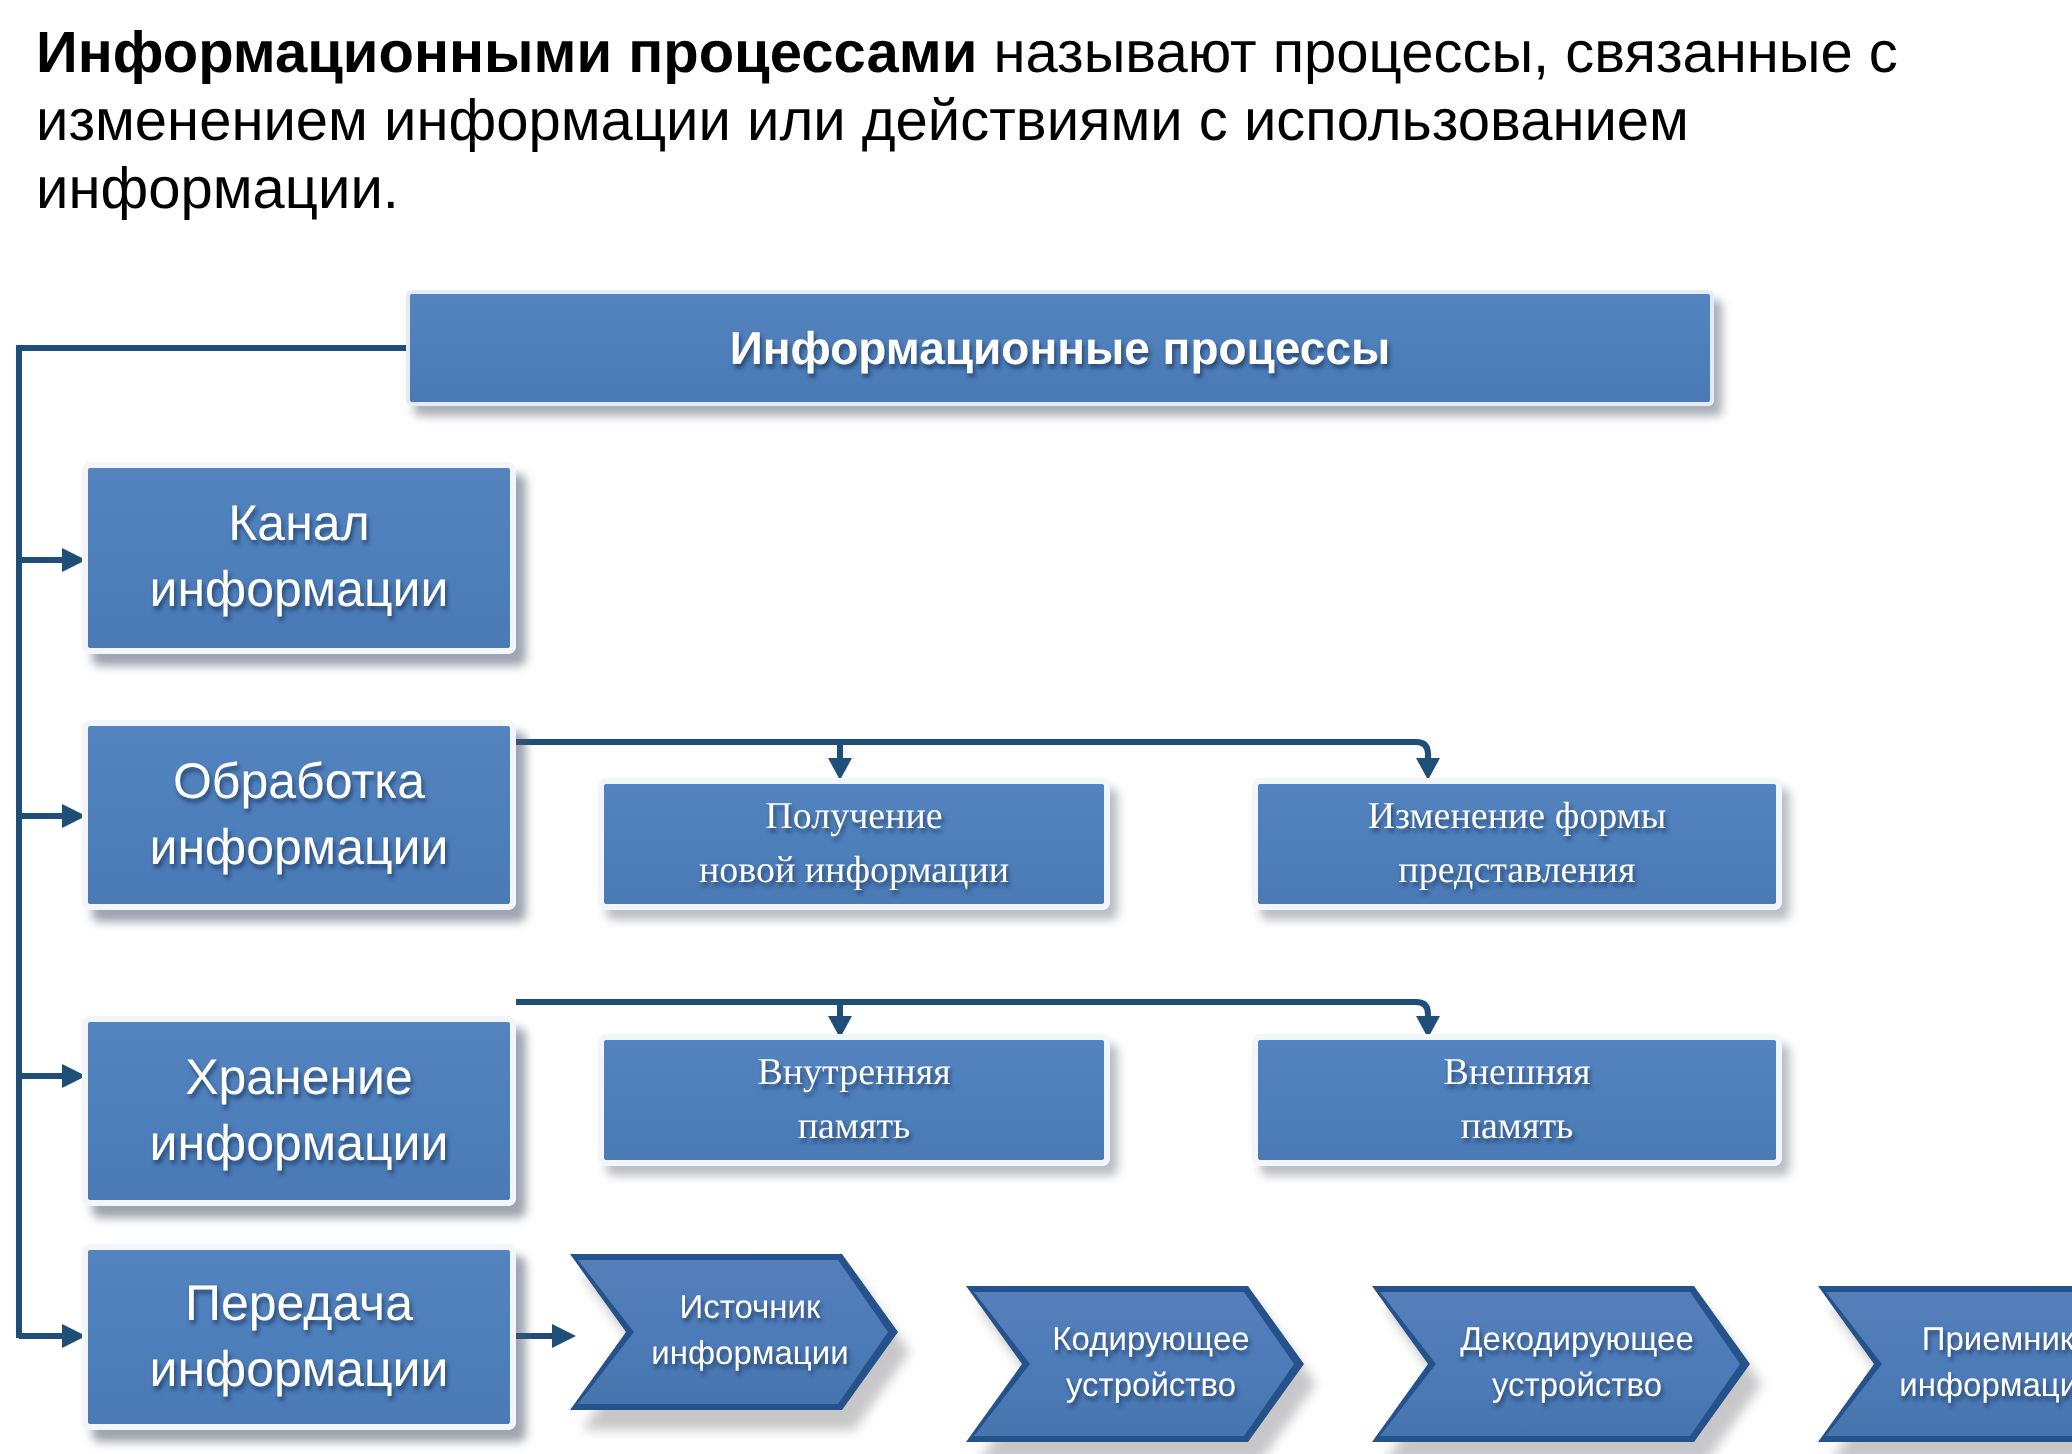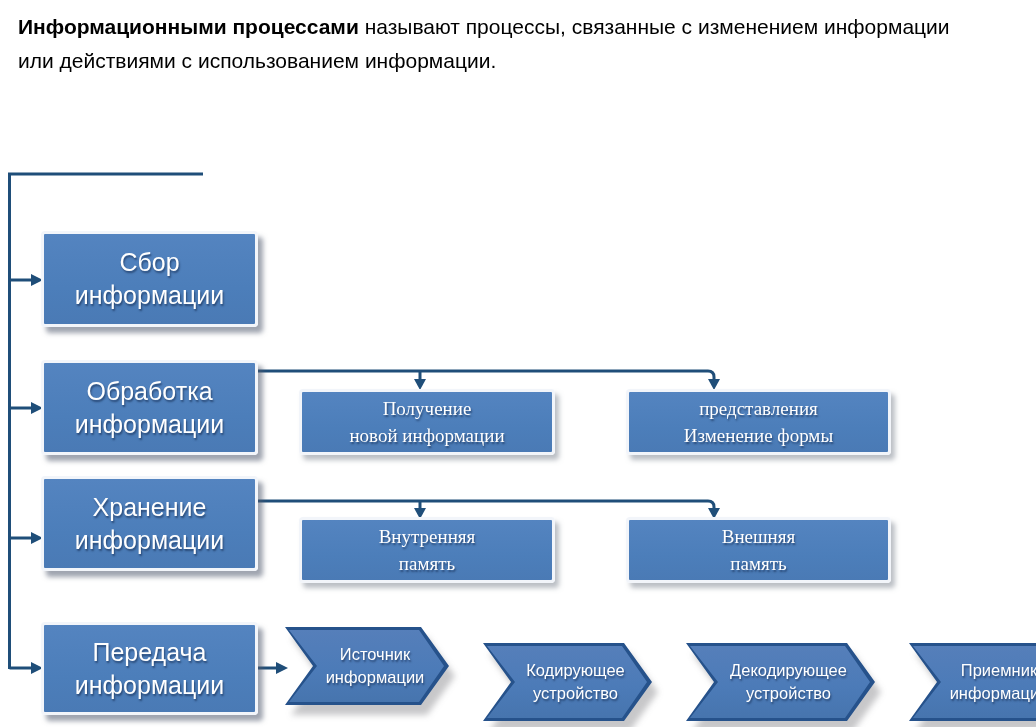--- a/index.html
+++ b/index.html
@@ -3,21 +3,21 @@
 <meta charset="utf-8">
 <style>
   html,body{margin:0;padding:0;}
   body{
     width:1036px;height:727px;position:relative;overflow:hidden;
     background:#ffffff;
     font-family:"Liberation Sans","DejaVu Sans",sans-serif;
   }
   .intro{
     position:absolute;left:18px;top:10px;width:938px;
-    font-size:21px;line-height:34px;color:#000;
+    font-size:29px;line-height:34px;color:#000;
   }
   .intro b{font-weight:700;}
   .diagram{position:absolute;left:0;top:0;width:1036px;height:727px;}
   svg.connectors{position:absolute;left:0;top:0;pointer-events:none;}
 
   .box{
     position:absolute;box-sizing:border-box;
     background:linear-gradient(180deg,#5484c0 0%,#4c7eba 60%,#4a7ab5 100%);
     border:3px solid #f2f5fa;border-radius:4px;
     display:flex;flex-direction:column;align-items:center;justify-content:center;
@@ -30,21 +30,21 @@
     box-shadow:4px 5px 5px rgba(100,108,122,0.55);
     font-size:23px;font-weight:700;
   }
   .main-box{
     left:41px;width:217px;height:95px;
     font-size:25px;line-height:33px;
     box-shadow:5px 6px 5px rgba(80,90,110,0.55);
   }
   .main-box.r1{top:231px;height:96px;}
   .main-box.r2{top:360px;}
-  .main-box.r3{top:476px;}
+  .main-box.r3{top:508px;}
   .main-box.r4{top:622px;height:93px;}
   .sub-box{
     height:66px;top:389px;
     font-size:19px;line-height:27px;
     box-shadow:4px 5px 5px rgba(120,128,140,0.5);
     font-family:Liberation Serif, serif;
   }
   .sub-box.c1{left:299px;width:256px;}
   .sub-box.c2{left:626px;width:265px;}
   .sub-box.row2{top:517px;}
@@ -105,45 +105,48 @@
       <polygon points="31,532 31,544 43,538"></polygon>
       <polygon points="31,662 31,674 43,668"></polygon>
       <polygon points="414,379 426,379 420,390"></polygon>
       <polygon points="708,379 720,379 714,390"></polygon>
       <polygon points="414,508 426,508 420,519"></polygon>
       <polygon points="708,508 720,508 714,519"></polygon>
       <polygon points="276,662 276,674 288,668"></polygon>
     </g>
   </svg>
 
+  <div class="box title-box">
+    <span>Информационные процессы</span>
+  </div>
 
   <div class="box main-box r1">
-    <span>Сбор</span>
+    <span>Канал</span>
     <span>информации</span>
   </div>
   <div class="box main-box r2">
     <span>Обработка</span>
     <span>информации</span>
   </div>
   <div class="box main-box r3">
     <span>Хранение</span>
     <span>информации</span>
   </div>
   <div class="box main-box r4">
     <span>Передача</span>
     <span>информации</span>
   </div>
 
   <div class="box sub-box c1">
     <span>Получение</span>
     <span>новой информации</span>
   </div>
   <div class="box sub-box c2">
+    <span>Изменение формы</span>
     <span>представления</span>
-    <span>Изменение формы</span>
   </div>
   <div class="box sub-box c1 row2">
     <span>Внутренняя</span>
     <span>память</span>
   </div>
   <div class="box sub-box c2 row2">
     <span>Внешняя</span>
     <span>память</span>
   </div>
 

